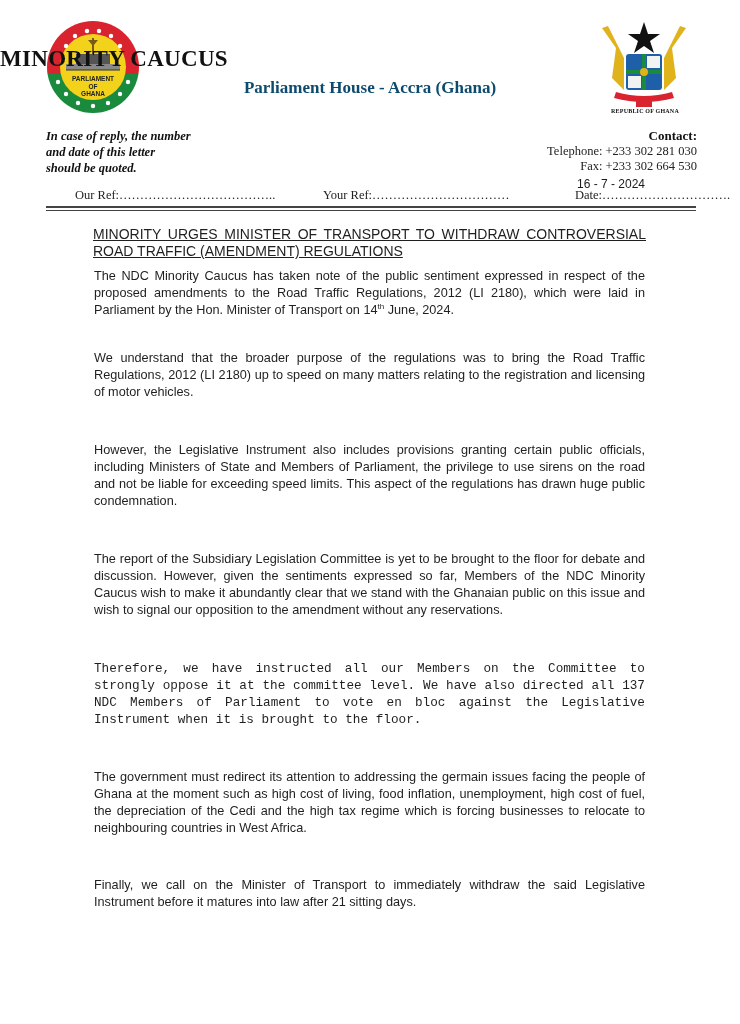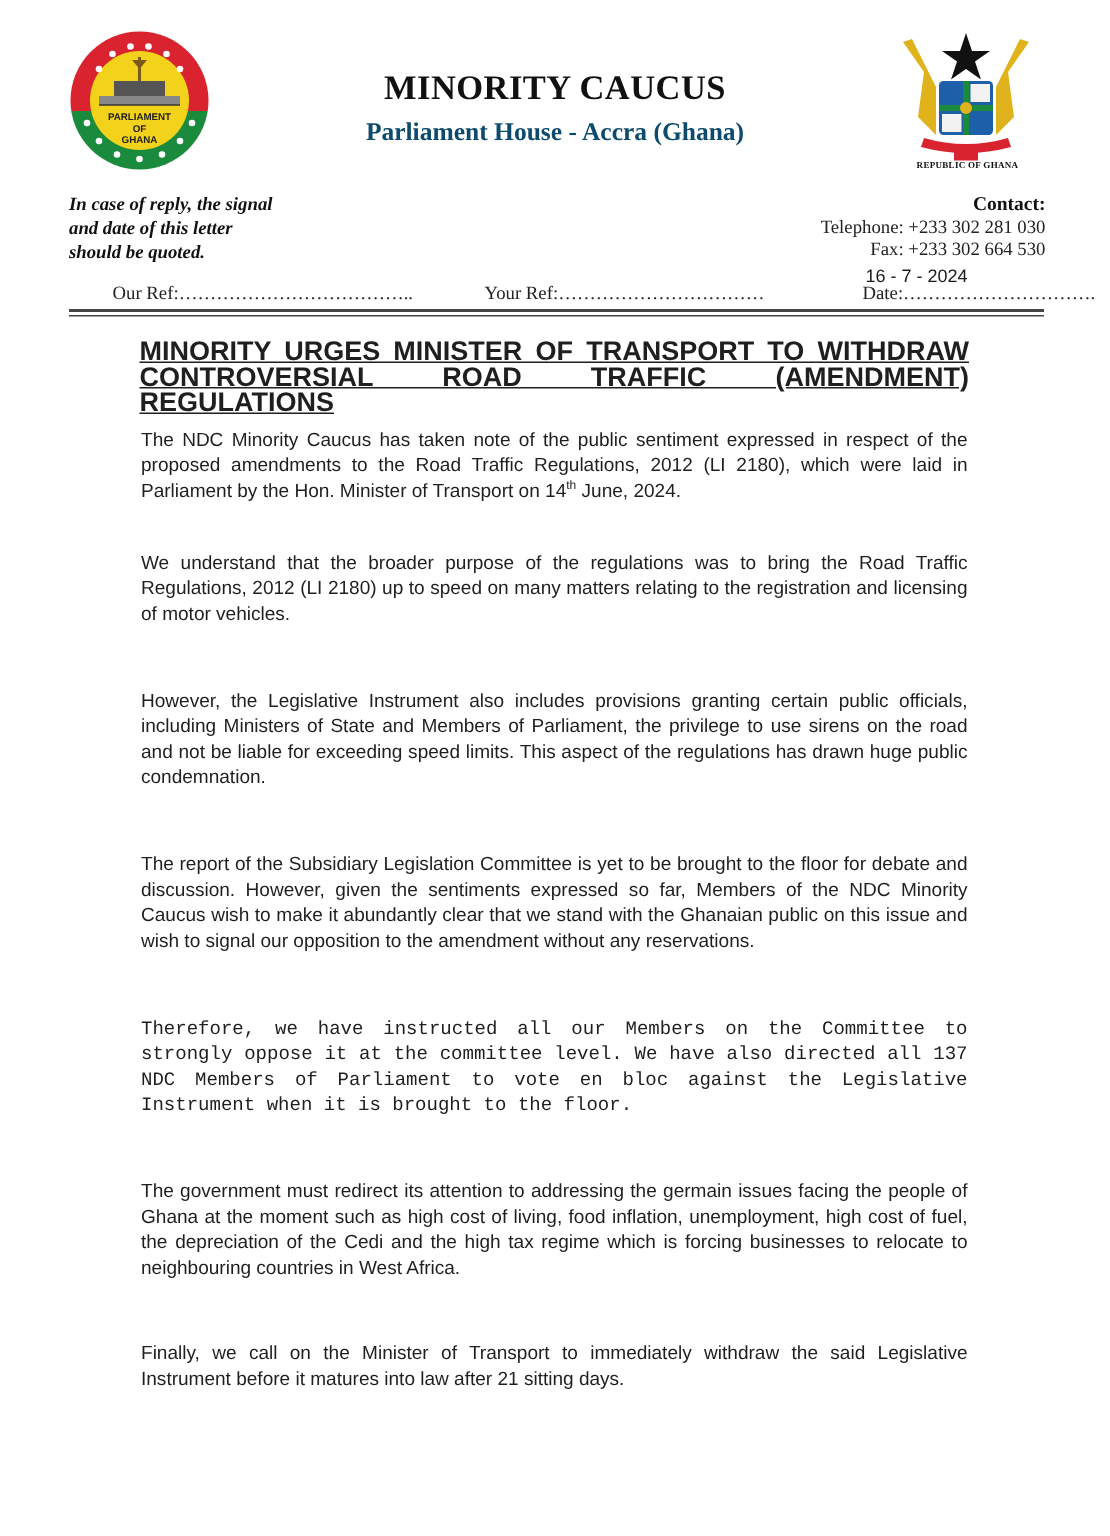--- a/index.html
+++ b/index.html
@@ -9,21 +9,21 @@
   }
   .abs { position: absolute; }
 
   
   .seal { left: 46px; top: 20px; width: 94px; height: 94px; }
   
   .arms { left: 594px; top: 18px; width: 100px; height: 100px; }
   .arms-caption { left: 590px; top: 108px; width: 110px; text-align: center;
     font-family: "Liberation Serif", serif; font-weight: bold; font-size: 6px; letter-spacing: 0.2px; color:#111; }
 
-  .org-title { left: 0; width: 740px; top: 46px; text-align: center;
+  .org-title { left: 0; width: 740px; top: 46px; text-align: left;
     font-family: "Liberation Serif", serif; font-weight: bold; font-size: 23px; letter-spacing: 0.3px; color:#111; }
   .org-sub { left: 0; width: 740px; top: 78px; text-align: center;
     font-family: "Liberation Serif", serif; font-weight: bold; font-size: 17px; color:#0c4a6e; }
 
   .reply-note { left: 46px; top: 128px; font-family: "Liberation Serif", serif;
     font-style: italic; font-weight: bold; font-size: 12.5px; line-height: 16px; color:#111; }
   .reply-note div { white-space: nowrap; }
 
   .contact { right: 43px; top: 128px; text-align: right; font-family: "Liberation Serif", serif;
     font-size: 12.5px; line-height: 15.5px; color:#222; }
@@ -32,21 +32,21 @@
   .ref-row { left: 46px; top: 188px; width: 650px; height: 18px; font-family: "Liberation Serif", serif;
     font-size: 12.5px; color:#222;margin-left:29px; }
   .ref-row span { position: absolute; top: 0; white-space: nowrap; }
   .date-handwritten { left: 577px; top: 177px; font-family: "Liberation Sans", sans-serif; font-size: 12px; color:#1a1a1a; }
 
   .rule1 { left: 46px; top: 206px; width: 650px; height: 2px; background: #444; }
   .rule2 { left: 46px; top: 210px; width: 650px; height: 1px; background: #444; }
 
   .content { left: 93px; top: 226px; width: 553px; font-family: "Liberation Sans", sans-serif;
     font-size: 12.7px; line-height: 17px; color: #1f1f1f; text-align: justify; }
-  .headline { font-weight: bold; text-decoration: underline; margin: 0 0 8px 0; font-size: 18px; }
+  .headline { font-weight: normal; text-decoration: underline; margin: 0 0 8px 0; font-size: 14px; }
   .content p { margin: 1px; }
   .p1 { margin-bottom: 31px !important; }
   .p2 { margin-bottom: 41px !important; }
   .p3 { margin-bottom: 41px !important; }
   .p4 { margin-bottom: 41px !important; }
   .p5 { margin-bottom: 41px !important; font-family: Liberation Mono, monospace; }
   .p6 { margin-bottom: 40px !important; }
   sup { font-size: 8px; line-height: 0; }
 </style>
 </head>
@@ -113,21 +113,21 @@
     <rect x="34" y="58" width="13" height="12" fill="#f2f2f2"></rect>
     <circle cx="50" cy="54" r="4" fill="#e0b21c"></circle>
 
     <path d="M22 74 Q50 82 78 74 L80 80 Q50 88 20 80 Z" fill="#d9232e"></path>
     <rect x="42" y="82" width="16" height="7" fill="#d9232e"></rect>
   </svg>
 </div>
 <div class="abs arms-caption">REPUBLIC OF GHANA</div>
 
 <div class="abs reply-note">
-  <div>In case of reply, the signal</div>
+  <div>In case of reply, the number</div>
   <div>and date of this letter</div>
   <div>should be quoted.</div>
 </div>
 
 <div class="abs contact">
   <div class="label">Contact:</div>
   <div>Telephone: +233 302 281 030</div>
   <div>Fax: +233 302 664 530</div>
 </div>
 

